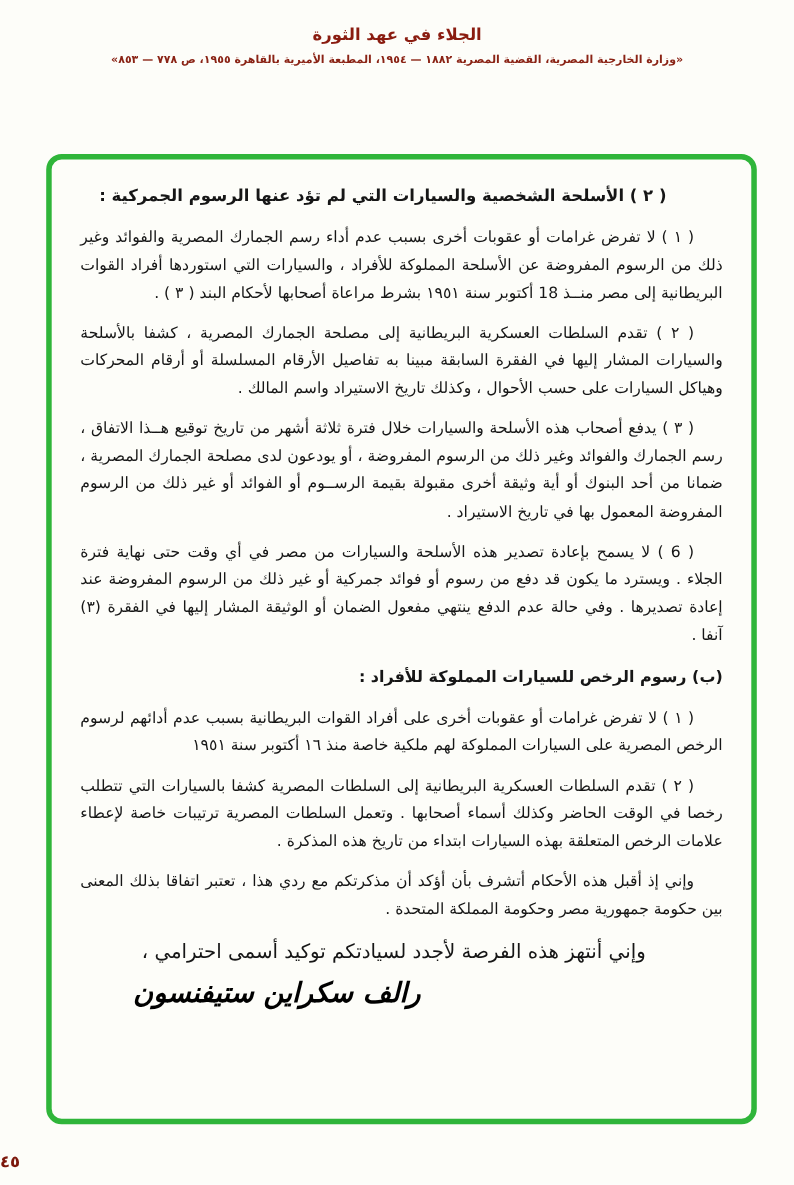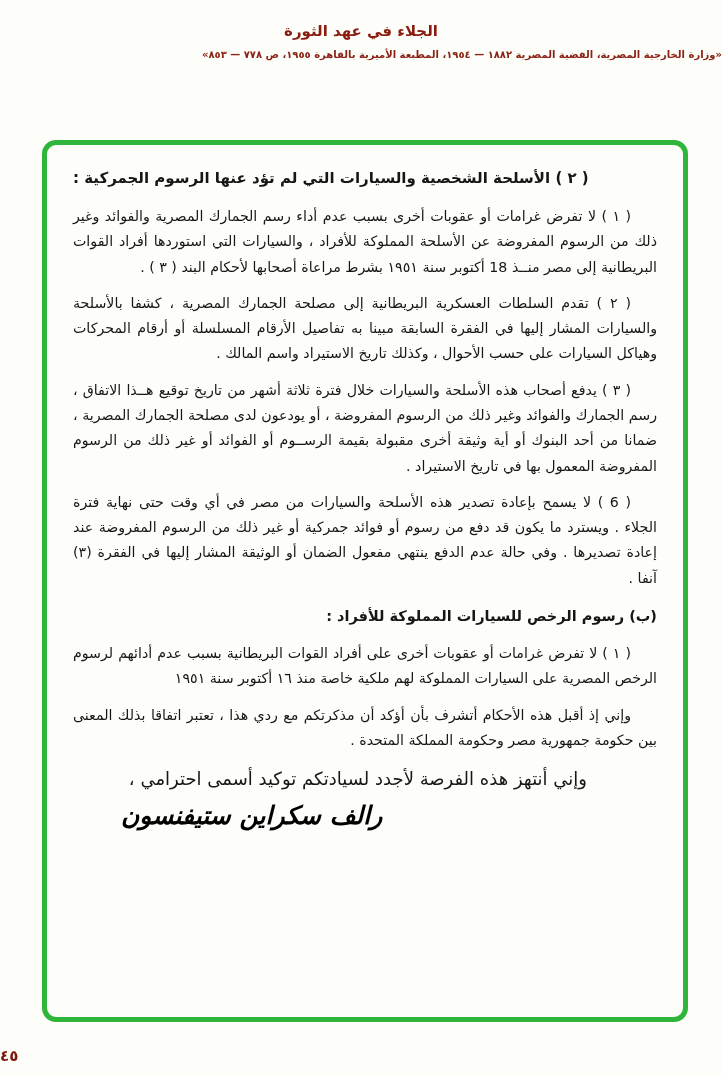--- a/index.html
+++ b/index.html
@@ -26,40 +26,39 @@
   }
   .doc-subtitle {
     font-size: 14px;
     font-weight: bold;
     margin-bottom: 9px;
   }
   .doc-source {
     font-size: 10px;
     font-weight: bold;
     color: #8a2315;
-    text-align: right;
   }
   .content-box {
     position: absolute;
     left: 42px;
     right: 34px;
     top: 140px;
     bottom: 55px;
     border: 5px solid #2fb53a;
     border-radius: 14px;
     padding: 20px 26px 10px 26px;
     direction: rtl;
     color: #161616;
     background: #fdfdf9;
   }
   .section-heading-a {
     font-size: 15px;
     line-height: 1.8;
     text-indent: 34px;
-    text-align: left;
+    text-align: center;
     margin-bottom: 12px;
     font-weight: bold;
   }
   .body-par {
     font-size: 14.2px;
     line-height: 1.78;
     text-align: justify;
     text-align-last: right;
     text-indent: 26px;
     margin-bottom: 11px;
@@ -118,20 +117,21 @@
   <p class="section-heading-a">( ٢ ) الأسلحة الشخصية والسيارات التي لم تؤد عنها الرسوم الجمركية :</p>
 
   <p class="body-par">( ١ ) لا تفرض غرامات أو عقوبات أخرى بسبب عدم أداء رسم الجمارك المصرية والفوائد وغير ذلك من الرسوم المفروضة عن الأسلحة المملوكة للأفراد ، والسيارات التي استوردها أفراد القوات البريطانية إلى مصر منــذ 18 أكتوبر سنة ١٩٥١ بشرط مراعاة أصحابها لأحكام البند ( ٣ ) .</p>
   <p class="body-par">( ٢ ) تقدم السلطات العسكرية البريطانية إلى مصلحة الجمارك المصرية ، كشفا بالأسلحة والسيارات المشار إليها في الفقرة السابقة مبينا به تفاصيل الأرقام المسلسلة أو أرقام المحركات وهياكل السيارات على حسب الأحوال ، وكذلك تاريخ الاستيراد واسم المالك .</p>
   <p class="body-par">( ٣ ) يدفع أصحاب هذه الأسلحة والسيارات خلال فترة ثلاثة أشهر من تاريخ توقيع هــذا الاتفاق ، رسم الجمارك والفوائد وغير ذلك من الرسوم المفروضة ، أو يودعون لدى مصلحة الجمارك المصرية ، ضمانا من أحد البنوك أو أية وثيقة أخرى مقبولة بقيمة الرســوم أو الفوائد أو غير ذلك من الرسوم المفروضة المعمول بها في تاريخ الاستيراد .</p>
   <p class="body-par">( 6 ) لا يسمح بإعادة تصدير هذه الأسلحة والسيارات من مصر في أي وقت حتى نهاية فترة الجلاء . ويسترد ما يكون قد دفع من رسوم أو فوائد جمركية أو غير ذلك من الرسوم المفروضة عند إعادة تصديرها . وفي حالة عدم الدفع ينتهي مفعول الضمان أو الوثيقة المشار إليها في الفقرة (٣) آنفا .</p>
 
   <p class="section-heading-b">(ب) رسوم الرخص للسيارات المملوكة للأفراد :</p>
 
   <p class="body-par">( ١ ) لا تفرض غرامات أو عقوبات أخرى على أفراد القوات البريطانية بسبب عدم أدائهم لرسوم الرخص المصرية على السيارات المملوكة لهم ملكية خاصة منذ ١٦ أكتوبر سنة ١٩٥١</p>
+  <p class="body-par">( ٢ ) تقدم السلطات العسكرية البريطانية إلى السلطات المصرية كشفا بالسيارات التي تتطلب رخصا في الوقت الحاضر وكذلك أسماء أصحابها . وتعمل السلطات المصرية ترتيبات خاصة لإعطاء علامات الرخص المتعلقة بهذه السيارات ابتداء من تاريخ هذه المذكرة .</p>
 
   <p class="closing-par">وإني إذ أقبل هذه الأحكام أتشرف بأن أؤكد أن مذكرتكم مع ردي هذا ، تعتبر اتفاقا بذلك المعنى بين حكومة جمهورية مصر وحكومة المملكة المتحدة .</p>
   <p class="salutation">وإني أنتهز هذه الفرصة لأجدد لسيادتكم توكيد أسمى احترامي ،</p>
 
   <div class="signature">رالف سكراين ستيفنسون</div>
 </main>
 
 <div class="page-number">٤٥</div>
 
 </body></html>

